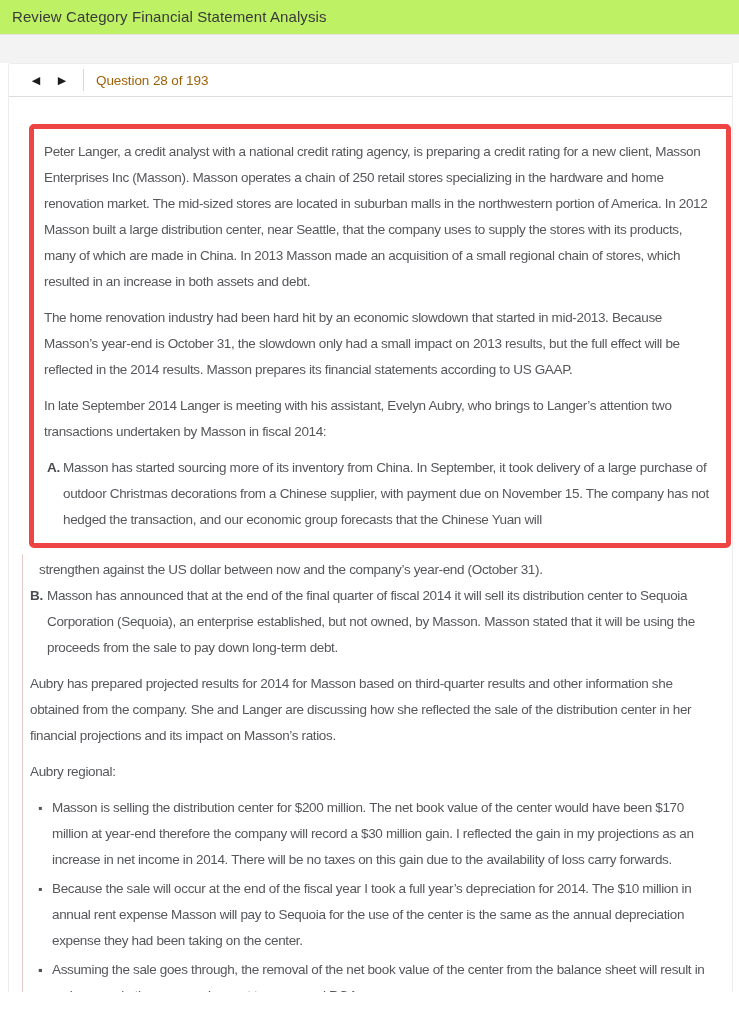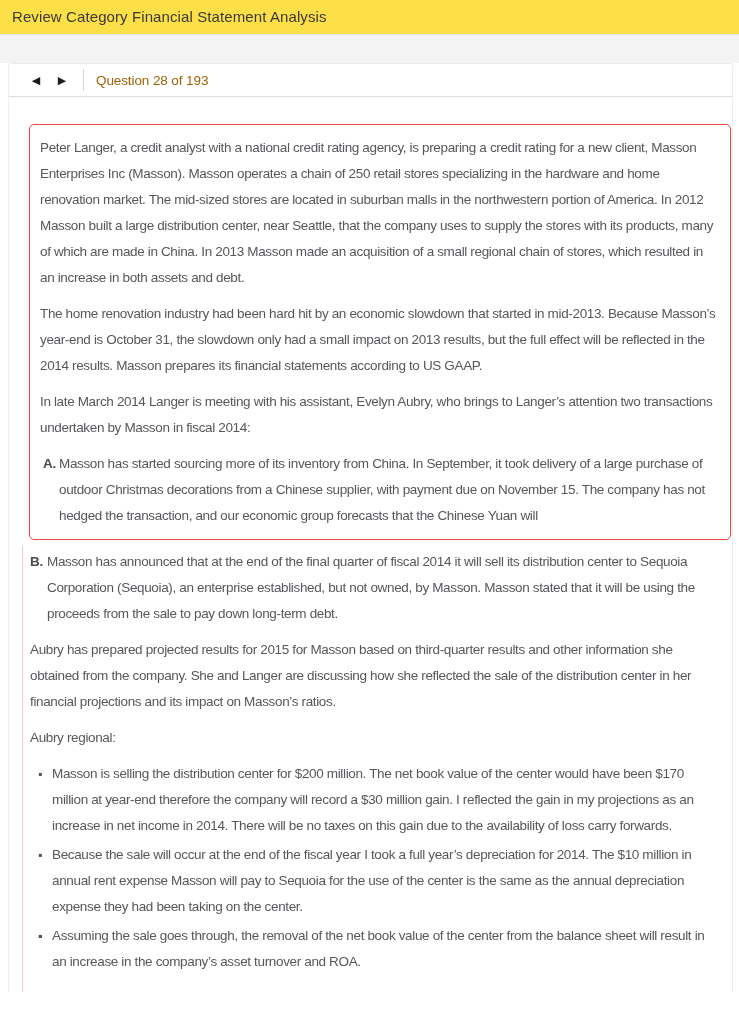--- a/index.html
+++ b/index.html
@@ -4,21 +4,21 @@
 <style>
   * { margin: 0; padding: 0; box-sizing: border-box; }
   html, body {
     width: 739px; height: 1024px; overflow: hidden;
     background: #ffffff;
     font-family: "Liberation Sans", sans-serif;
   }
   
   .app-header {
     padding: 8px 12px 9px 12px;
-    background: #fde047;
+    background: #bef264;
     border-bottom: 1px solid #e3e3e3;
   }
   .app-header h1 {
     font-size: 15px; font-weight: 400; color: #3a3a3a;
     letter-spacing: 0.1px;
   }
   .gray-band { height: 28px; background: #f3f3f3; }
 
   
   .card {
@@ -53,21 +53,21 @@
 
   
   .content { padding-top: 27px; }
   .stem-text {
     font-size: 13.5px; line-height: 26px; letter-spacing: -0.35px;
     color: #56575b;
   }
   .box1 {
     margin-left: 20px;
     width: 702px;
-    border: 1px solid #ef4444;
+    border: 5px solid #ef4444;
     border-radius: 5px;
     padding: 10px 12px 10px 10px;
     background: #ffffff;
   }
   .box1 p { margin-bottom: 10px; }
   .box1 p:last-of-type { margin-bottom: 10px; }
   .list-item-a {
     position: relative;
     margin-left: 3px;
     padding-left: 16px;
@@ -123,33 +123,34 @@
     </button>
     <div class="nav-sep"></div>
     <span class="nav-counter">Question 28 of 193</span>
   </div>
 
   <div class="content stem-text">
 
     <div class="box1">
       <p>Peter Langer, a credit analyst with a national credit rating agency, is preparing a credit rating for a new client, Masson Enterprises Inc (Masson). Masson operates a chain of 250 retail stores specializing in the hardware and home renovation market. The mid-sized stores are located in suburban malls in the northwestern portion of America. In 2012 Masson built a large distribution center, near Seattle, that the company uses to supply the stores with its products, many of which are made in China. In 2013 Masson made an acquisition of a small regional chain of stores, which resulted in an increase in both assets and debt.</p>
       <p>The home renovation industry had been hard hit by an economic slowdown that started in mid-2013. Because Masson’s year-end is October 31, the slowdown only had a small impact on 2013 results, but the full effect will be reflected in the 2014 results. Masson prepares its financial statements according to US GAAP.</p>
-      <p>In late March 2014 Langer is meeting with his assistant, Evelyn Aubry, who brings to Langer’s attention two transactions undertaken by Masson in fiscal 2014:</p>
+      <p>In late September 2014 Langer is meeting with his assistant, Evelyn Aubry, who brings to Langer’s attention two transactions undertaken by Masson in fiscal 2014:</p>
       <div class="list-item-a">
         <span class="marker">A.</span>
         <span>Masson has started sourcing more of its inventory from China. In September, it took delivery of a large purchase of outdoor Christmas decorations from a Chinese supplier, with payment due on November 15. The company has not hedged the transaction, and our economic group forecasts that the Chinese Yuan will</span>
       </div>
     </div>
 
     <div class="box2">
+      <div class="cont-line">strengthen against the US dollar between now and the company’s year-end (October 31).</div>
       <div class="list-item-b">
         <span class="marker">B.</span>
         <span>Masson has announced that at the end of the final quarter of fiscal 2014 it will sell its distribution center to Sequoia Corporation (Sequoia), an enterprise established, but not owned, by Masson. Masson stated that it will be using the proceeds from the sale to pay down long-term debt.</span>
       </div>
-      <p class="para-flow">Aubry has prepared projected results for 2015 for Masson based on third-quarter results and other information she obtained from the company. She and Langer are discussing how she reflected the sale of the distribution center in her financial projections and its impact on Masson’s ratios.</p>
+      <p class="para-flow">Aubry has prepared projected results for 2014 for Masson based on third-quarter results and other information she obtained from the company. She and Langer are discussing how she reflected the sale of the distribution center in her financial projections and its impact on Masson’s ratios.</p>
       <p class="para-flow">Aubry regional:</p>
       <ul class="bullet-list">
         <li>
           <span class="bullet-glyph">▪</span>
           <span>Masson is selling the distribution center for $200 million. The net book value of the center would have been $170 million at year-end therefore the company will record a $30 million gain. I reflected the gain in my projections as an increase in net income in 2014. There will be no taxes on this gain due to the availability of loss carry forwards.</span>
         </li>
         <li>
           <span class="bullet-glyph">▪</span>
           <span>Because the sale will occur at the end of the fiscal year I took a full year’s depreciation for 2014. The $10 million in annual rent expense Masson will pay to Sequoia for the use of the center is the same as the annual depreciation expense they had been taking on the center.</span>
         </li>

